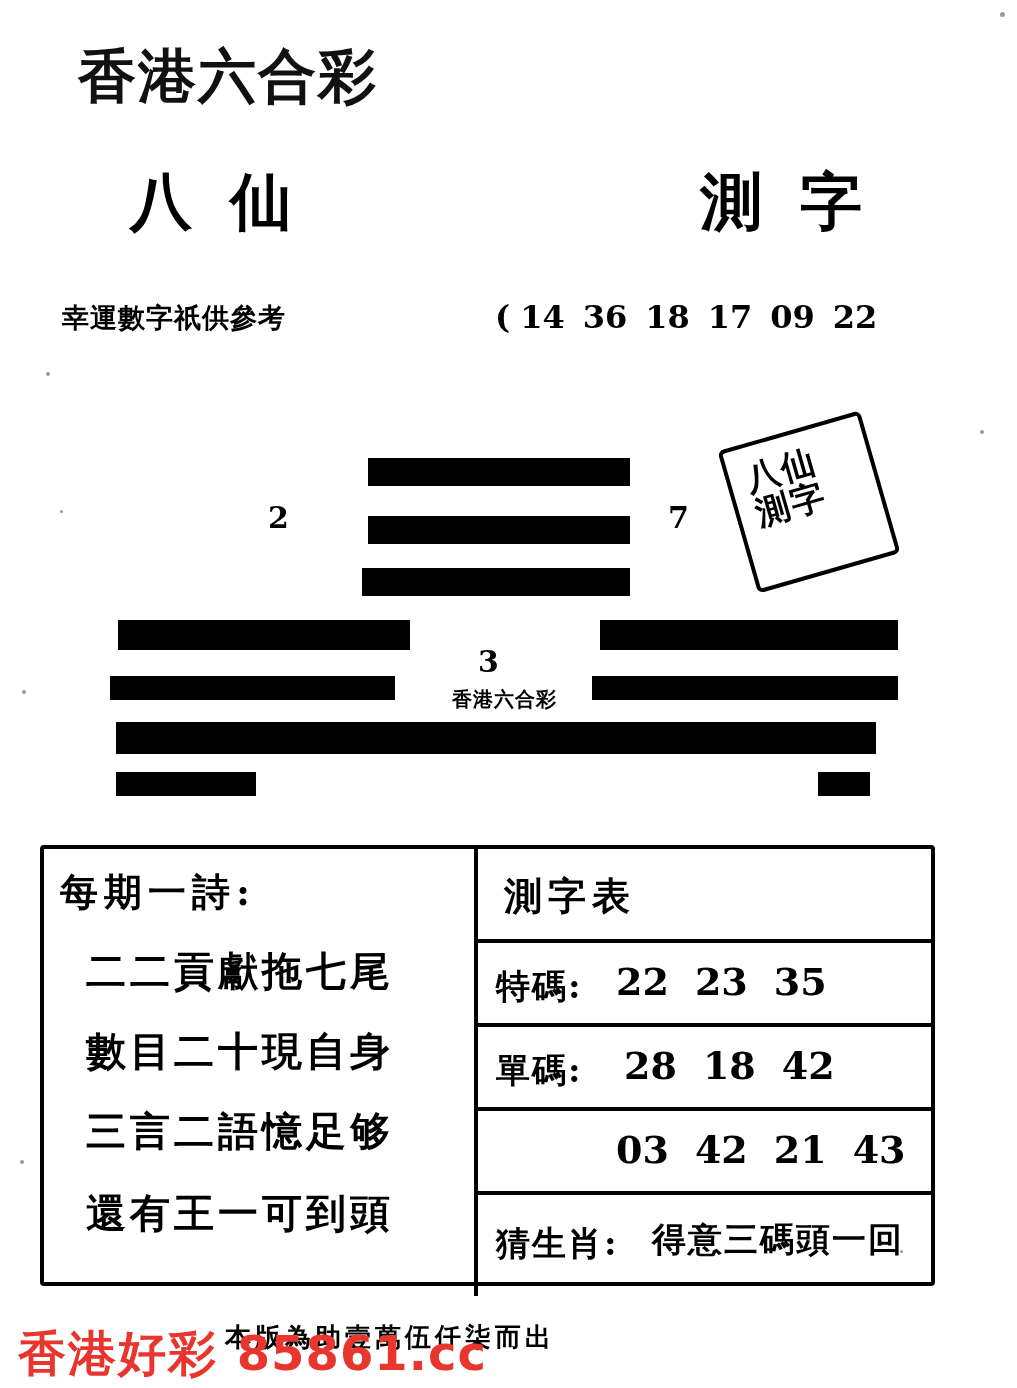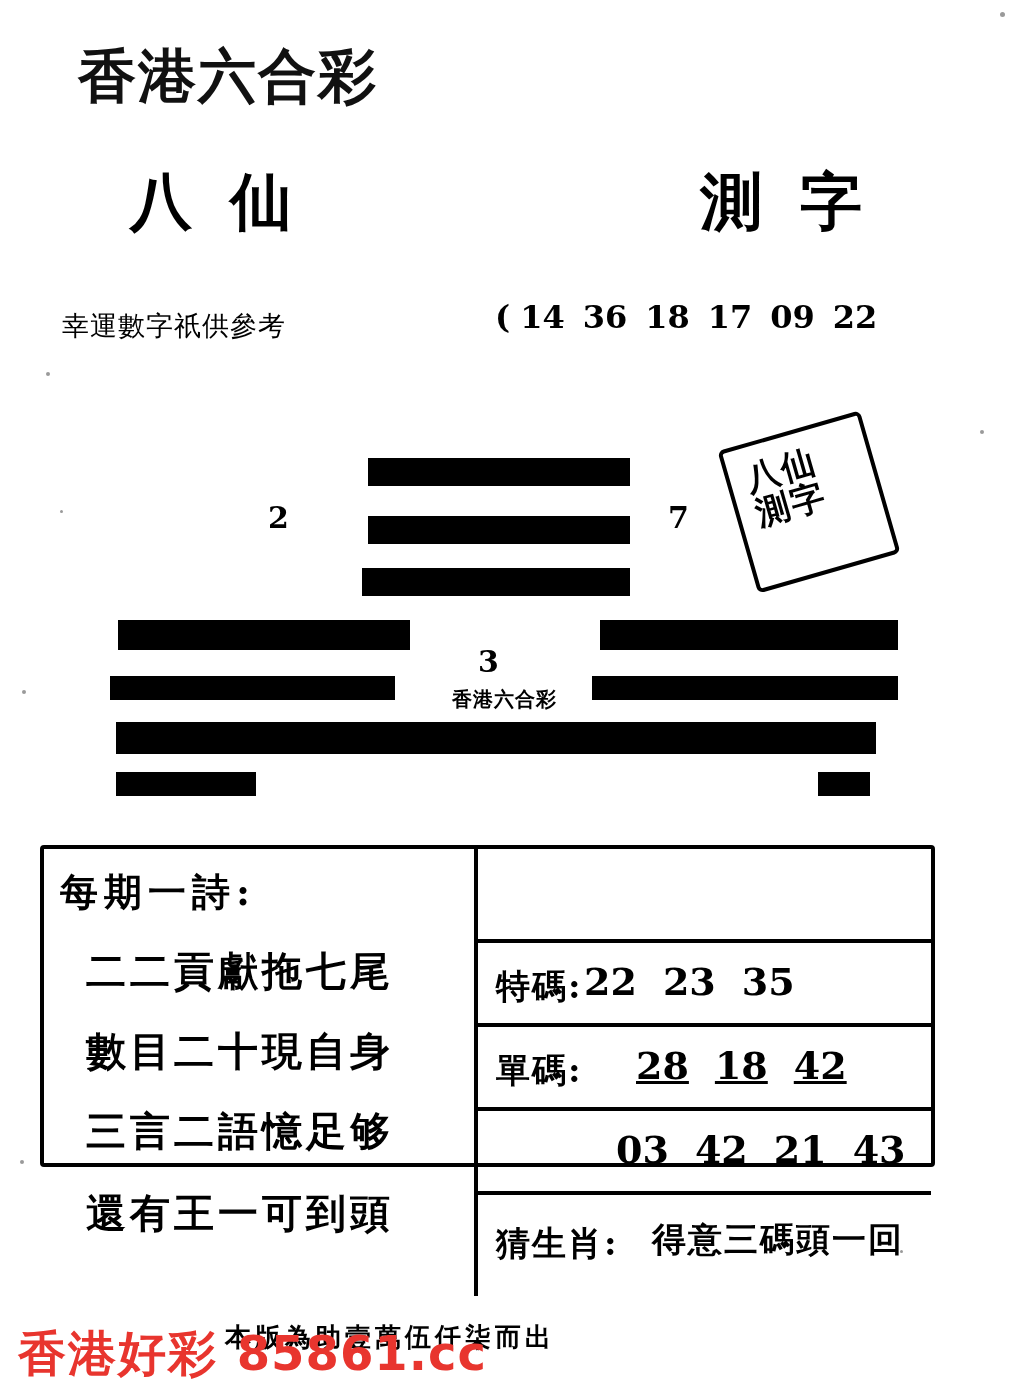--- a/index.html
+++ b/index.html
@@ -60,24 +60,24 @@
     font-family: "DejaVu Serif", serif;
     font-size: 62px;
     font-weight: bold;
     letter-spacing: 38px;
     color: #000;
   }
 
   .lucky-label {
     position: absolute;
     left: 62px;
-    top: 308px;
+    top: 300px;
     font-family: "DejaVu Serif", serif;
     font-size: 27px;
-    font-weight: normal;
+    font-weight: bold;
     letter-spacing: 1px;
   }
   .lucky-nums {
     position: absolute;
     left: 495px;
     top: 298px;
     font-family: "DejaVu Serif", serif;
     font-size: 32px;
     font-weight: bold;
     white-space: nowrap;
@@ -130,21 +130,21 @@
     box-sizing: border-box;
     letter-spacing: 2px;
   }
 
   
   .panel {
     position: absolute;
     left: 40px;
     top: 845px;
     width: 895px;
-    height: 322px;
+    height: 441px;
     border: 4px solid #000;
     border-radius: 4px;
     box-sizing: border-box;
   }
   .panel-divider {
     position: absolute;
     left: 430px;
     top: 0px;
     width: 4px;
     height: 447px;
@@ -281,33 +281,34 @@
 
   <div class="panel">
     <div class="panel-divider"></div>
 
     <div class="poem-title">每期一詩:</div>
     <div class="poem-line" style="top:95px;text-align:right;">二二貢獻拖七尾</div>
     <div class="poem-line" style="top:175px;">數目二十現自身</div>
     <div class="poem-line" style="top:255px;">三言二語憶足够</div>
     <div class="poem-line" style="top:337px;">還有王一可到頭</div>
 
+    <div class="right-title">測字表</div>
 
     <div class="hline" style="left:430px; top:90px; width:457px;"></div>
     <div class="hline" style="left:430px; top:174px; width:457px;"></div>
     <div class="hline" style="left:430px; top:258px; width:457px;"></div>
     <div class="hline" style="left:430px; top:342px; width:457px;"></div>
 
     <div class="row-label" style="left:452px; top:115px;">特碼:</div>
-    <div class="row-values" style="left:540px; top:110px;">
+    <div class="row-values" style="left:572px; top:110px;">
       <span>22</span><span>23</span><span>35</span>
     </div>
 
     <div class="row-label" style="left:452px; top:199px;">單碼:</div>
-    <div class="row-values" style="left:592px; top:194px;text-decoration:underline;">
+    <div class="row-values" style="left:580px; top:194px;">
       <span>28</span><span>18</span><span>42</span>
     </div>
 
     <div class="row-values" style="left:572px; top:278px;">
       <span>03</span><span>42</span><span>21</span><span>43</span>
     </div>
 
     <div class="zodiac-text" style="left:452px; top:372px;">猜生肖:</div>
     <div class="zodiac-text" style="left:608px; top:368px;">得意三碼頭一回</div>
   </div>

